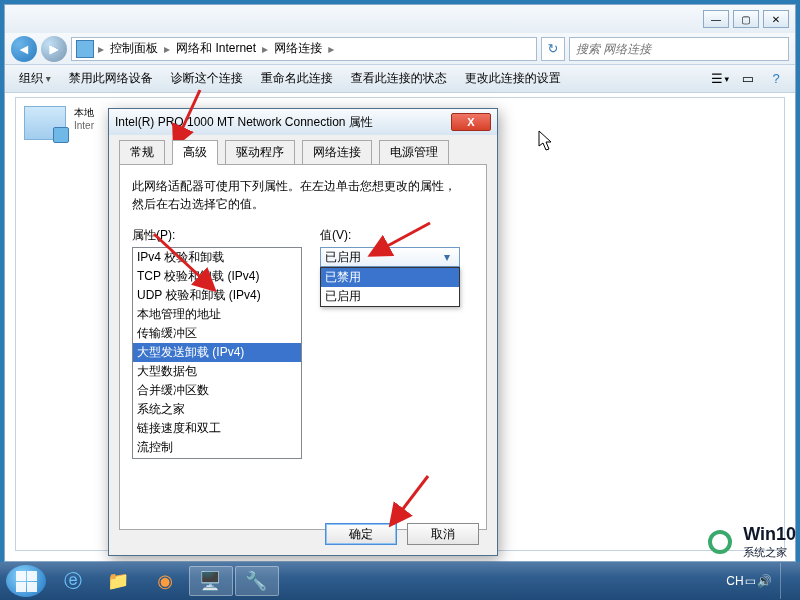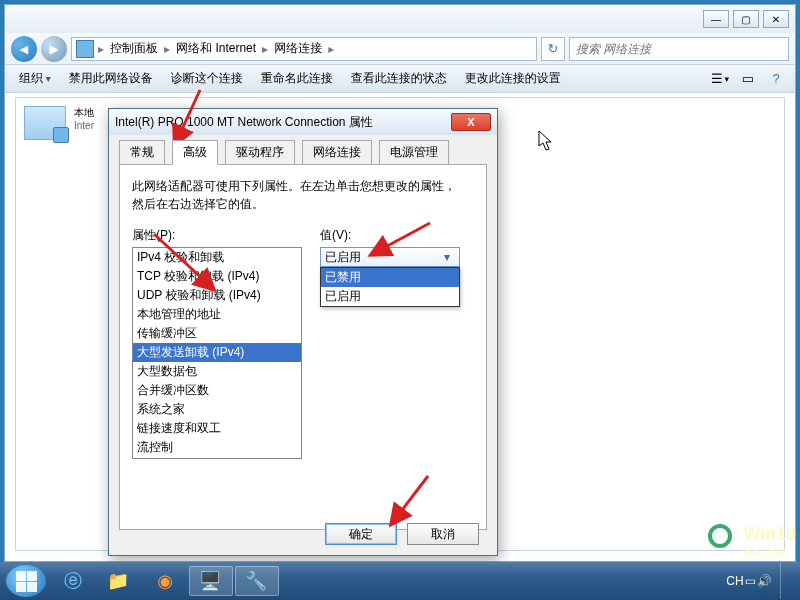--- a/index.html
+++ b/index.html
@@ -79,21 +79,21 @@
     .startbtn { width:40px; height:32px; border-radius:50%; background:radial-gradient(circle at 40% 35%,#8bd6ff,#1b71c0); display:flex;align-items:center;justify-content:center; margin-right:4px; cursor:pointer;}
     .winlogo{display:grid;grid-template:10px 10px/10px 10px;gap:1px;}
     .winlogo span{background:#fff;opacity:.9;}
     .pin { width:44px; height:30px; margin:0 1px; display:flex;align-items:center;justify-content:center; cursor:pointer; font-size:18px; }
     .pin.active{ background: rgba(255,255,255,.18); border:1px solid rgba(255,255,255,.35); border-radius:2px;}
     .tray { margin-left:auto; display:flex; align-items:center; gap:1px; color:#fff; font-size:12px; padding-right:4px;}
     .tray .datetime { text-align:center; line-height:1.1; font-size:11px;}
     .showdesktop{width:10px;height:36px;border-left:1px solid rgba(255,255,255,.3);margin-left:6px;cursor:pointer;}
 
     
-    .wm { position:absolute; right:4px; bottom:40px; display:flex; align-items:flex-start; gap:11px; color:#fef9c3; font-weight:bold; font-size:18px; pointer-events:none;}
+    .wm { position:absolute; right:4px; bottom:40px; display:flex; align-items:center; gap:11px; color:#0f172a; font-weight:bold; font-size:18px; pointer-events:none;}
     .wm .ten{width:24px;height:24px;border-radius:50%;border:4px solid #3aa96c;display:inline-block;}
     .wm small{display:block;font-size:11px;font-weight:normal;}
   </style>
 </head>
 <body>
 
 <div class="explorer">
   <div class="titlebar">
     <div class="winbtns">
       <div class="winbtn">—</div>

